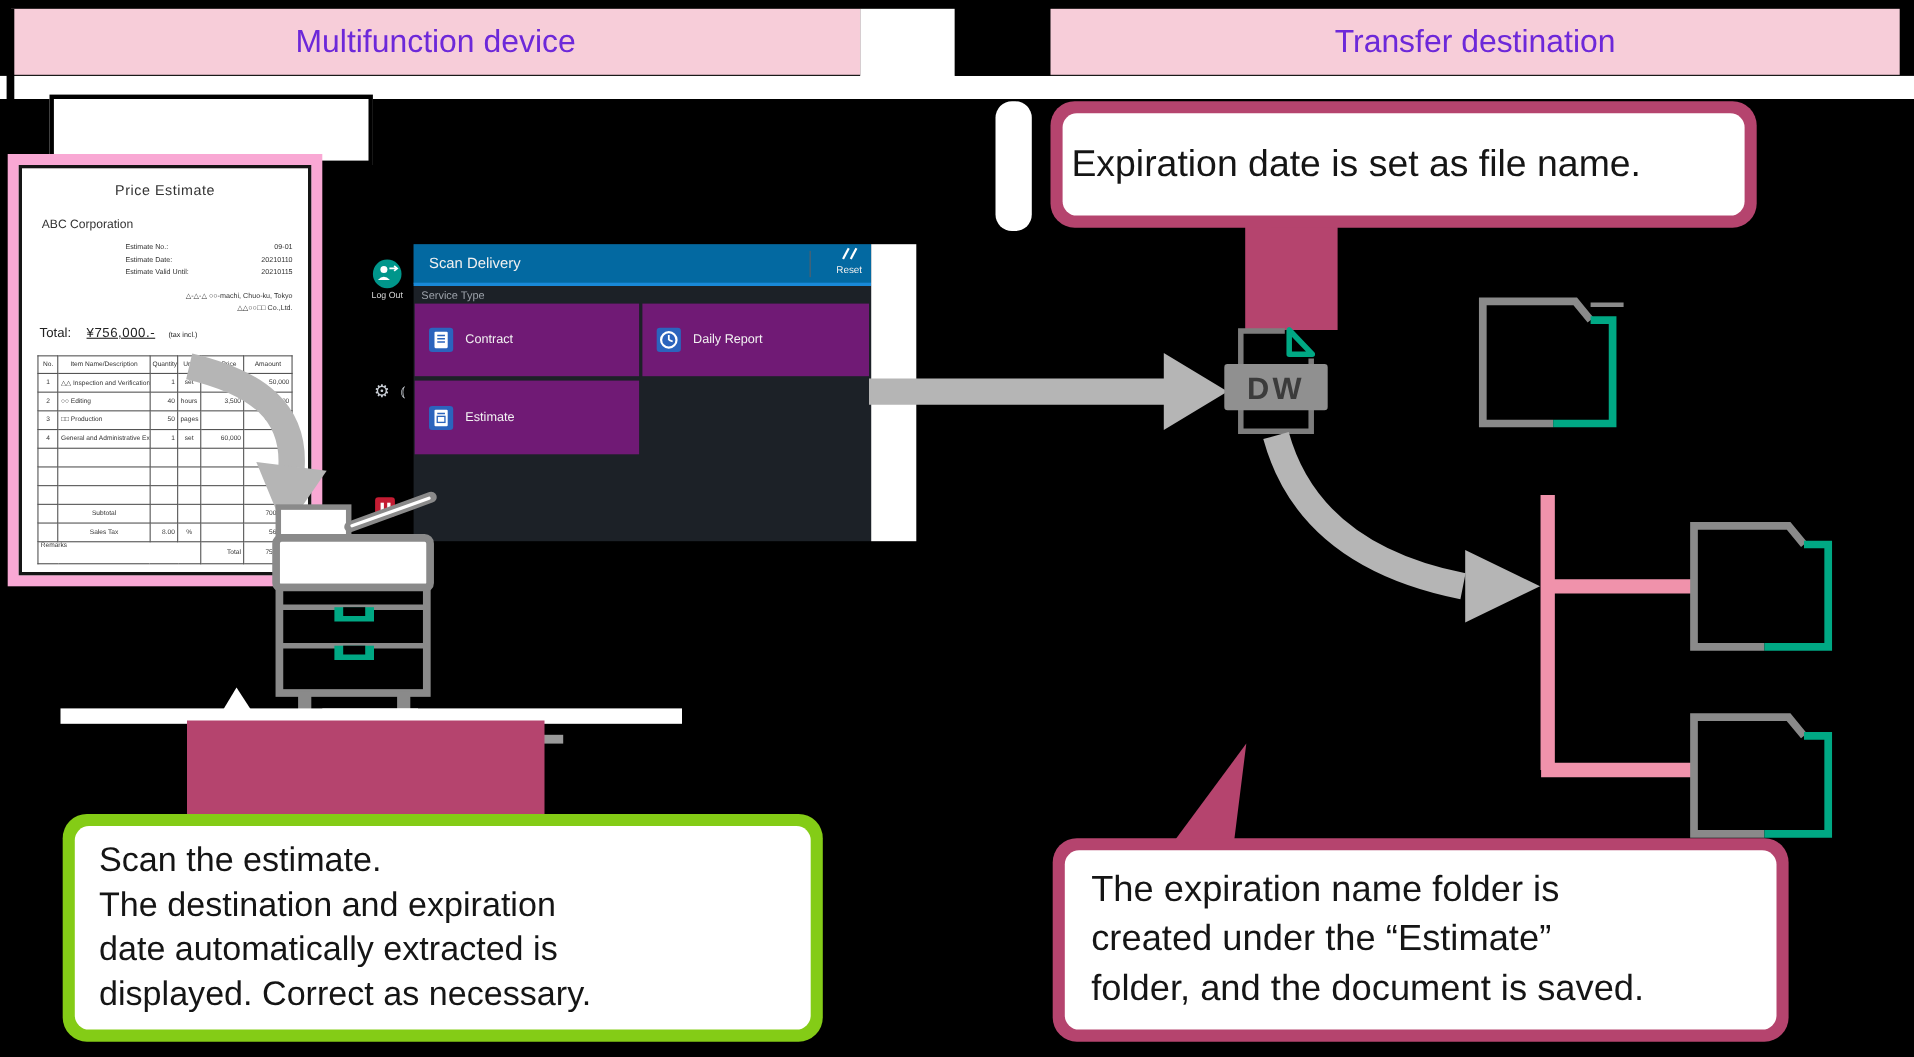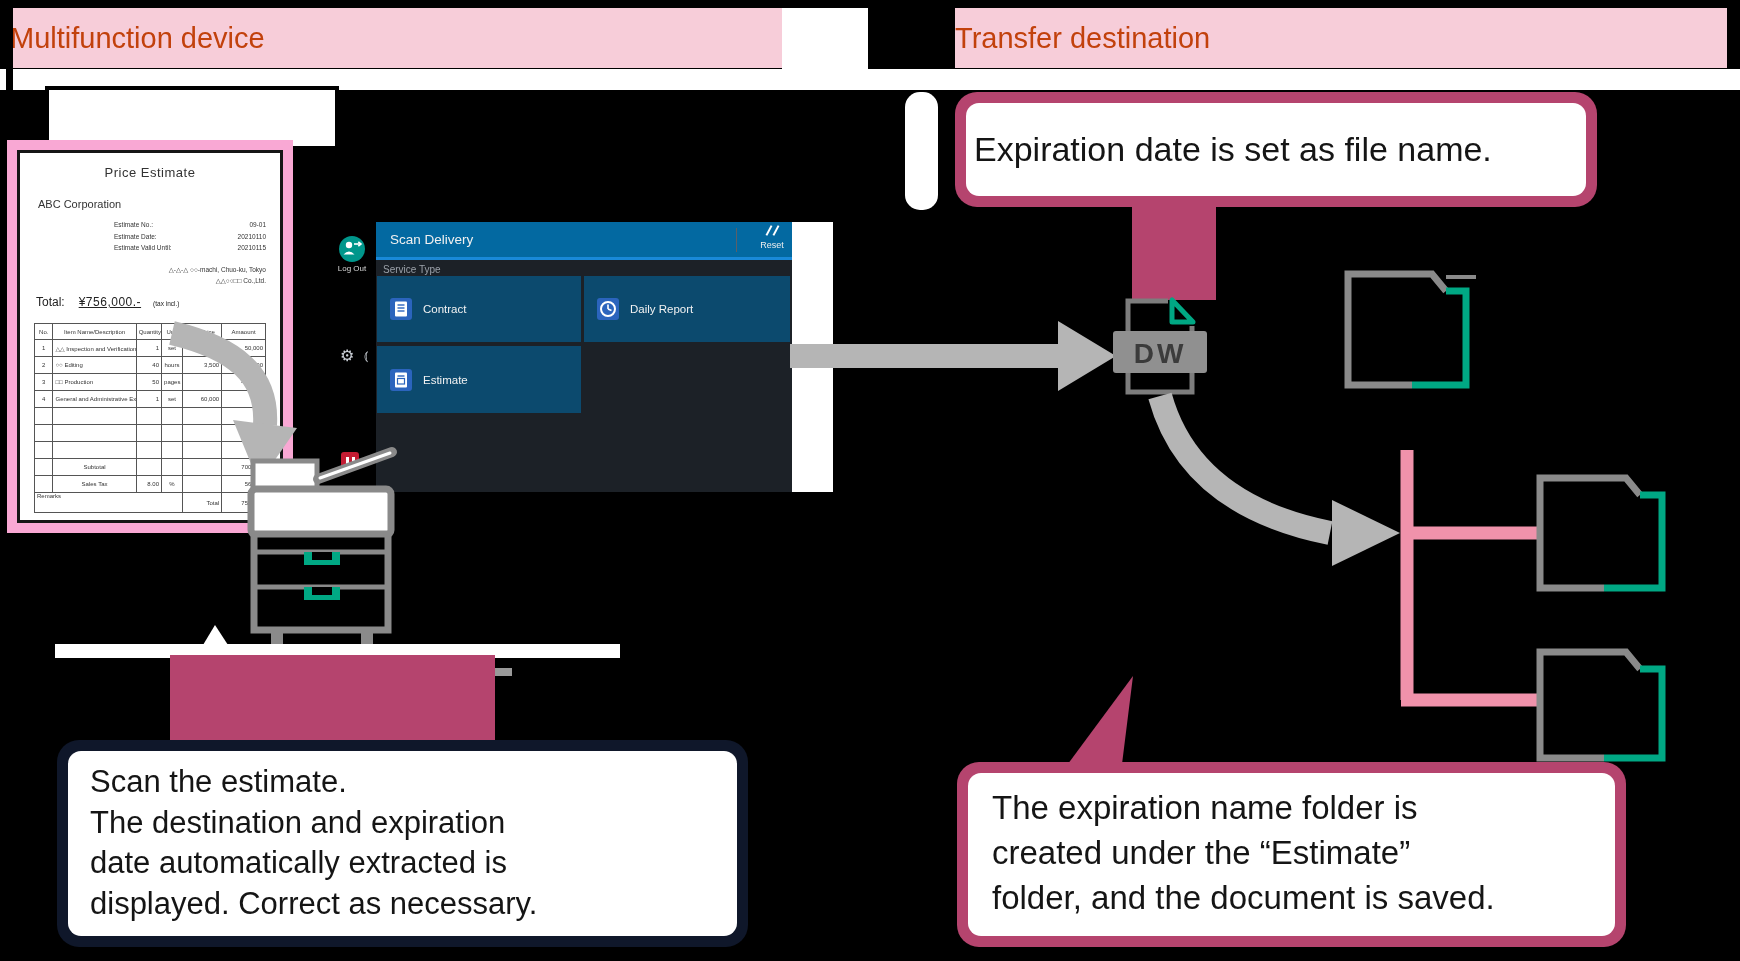--- a/index.html
+++ b/index.html
@@ -1,21 +1,21 @@
 <!DOCTYPE html>
 <html><head>
 <meta charset="utf-8">
 <style>
   html,body{margin:0;padding:0;background:#000;}
   #stage{position:relative;width:1740px;height:961px;background:#000;overflow:hidden;
          font-family:"Liberation Sans",sans-serif;}
   .abs{position:absolute;}
   
   .band{background:#fff;}
-  .hdr{background:#f7cdd9;color:#c2410c;font-size:29px;line-height:60px;
+  .hdr{background:#f7cdd9;color:#6d28d9;font-size:29px;text-align:center;line-height:60px;
        font-family:"Liberation Sans",sans-serif;}
   
   .doc-frame{background:#f9a8d4;}
   .doc-paper{position:absolute;left:10px;top:10px;right:10px;bottom:10px;background:#fff;
              border:3px solid #151515;color:#222;}
   .doc-title{position:absolute;top:12px;left:0;right:0;text-align:center;font-size:13px;letter-spacing:.5px;color:#333;}
   .doc-company{position:absolute;top:45px;left:18px;font-size:11px;color:#333;}
   .doc-meta{position:absolute;top:68px;right:14px;width:152px;font-size:6.5px;color:#333;}
   .doc-meta .mrow{display:flex;justify-content:space-between;height:11.5px;}
   .doc-addr{position:absolute;top:111px;right:14px;text-align:right;font-size:6.5px;line-height:11px;color:#333;}
@@ -31,21 +31,21 @@
   .panel{background:#1c2127;}
   .panel-hd{position:absolute;left:0;top:0;width:100%;height:36px;background:#0369a1;}
   .panel-title{position:absolute;left:14px;top:0;line-height:36px;font-size:13.5px;color:#f0f0f0;}
   .hd-div{position:absolute;left:360px;top:6px;width:1px;height:24px;background:#5a6068;}
   .reset{position:absolute;left:372px;top:3px;width:48px;height:32px;text-align:center;cursor:pointer;}
   .reset .bars{position:relative;height:13px;}
   .reset .bars i{position:absolute;top:0;width:2px;height:11px;background:#fff;transform:rotate(28deg);}
   .reset .lbl{font-size:9px;color:#eee;margin-top:2px;}
   .blue-line{position:absolute;left:0;top:35px;width:100%;height:3px;}
   .svc{position:absolute;left:7px;top:42px;font-size:10px;color:#9ba1a9;}
-  .tile{position:absolute;background:#0c4a6e;display:flex;align-items:center;cursor:pointer;}
+  .tile{position:absolute;background:#701a75;display:flex;align-items:center;cursor:pointer;}
   .tile .ticon{width:22px;height:22px;border-radius:3px;margin-left:13px;flex:none;display:flex;
                align-items:center;justify-content:center;}
   .tile .tlabel{color:#f2f2f2;font-size:11.5px;margin-left:11px;}
   .sb-lbl{position:absolute;text-align:center;font-size:8px;color:#d8d8d8;}
   .logout{position:absolute;width:26px;height:26px;border-radius:50%;display:flex;align-items:center;
           justify-content:center;cursor:pointer;}
   .gear{position:absolute;font-size:16px;color:#c9ced5;cursor:pointer;}
   .chev{position:absolute;font-size:13px;color:#c9ced5;}
   .pause{position:absolute;width:18px;height:18px;border-radius:3px;display:flex;align-items:center;
          justify-content:center;gap:3px;cursor:pointer;}
@@ -330,21 +330,21 @@
       <path d="M 1640 669 L 1662 669 L 1662 758 L 1604 758" stroke="#00a884"></path>
     </g>
   </svg>
 
   <div class="callout rose-bg" style="left: 955px; top: 92px; width: 642px; height: 115px; background: rgb(181, 68, 110);">
     <div class="inner" style="display:flex;align-items:center;padding-left:8px;font-size:34px;">
       <span class="co-line">Expiration date is set as file name.</span>
     </div>
   </div>
 
-  <div class="callout rose-bg" style="left: 57px; top: 740px; width: 691px; height: 207px; background: #0f172a;">
+  <div class="callout rose-bg" style="left: 57px; top: 740px; width: 691px; height: 207px; background: #84cc16;">
     <div class="inner" style="padding:11px 10px 0 22px;font-size:31px;line-height:40.5px;">
       <div class="co-line">Scan the estimate.</div>
       <div class="co-line">The destination and expiration</div>
       <div class="co-line">date automatically extracted is</div>
       <div class="co-line">displayed. Correct as necessary.</div>
     </div>
   </div>
 
   <div class="callout rose-bg" style="left: 957px; top: 762px; width: 669px; height: 185px; background: rgb(181, 68, 110);">
     <div class="inner" style="padding:12px 10px 0 24px;font-size:33px;line-height:45px;">

